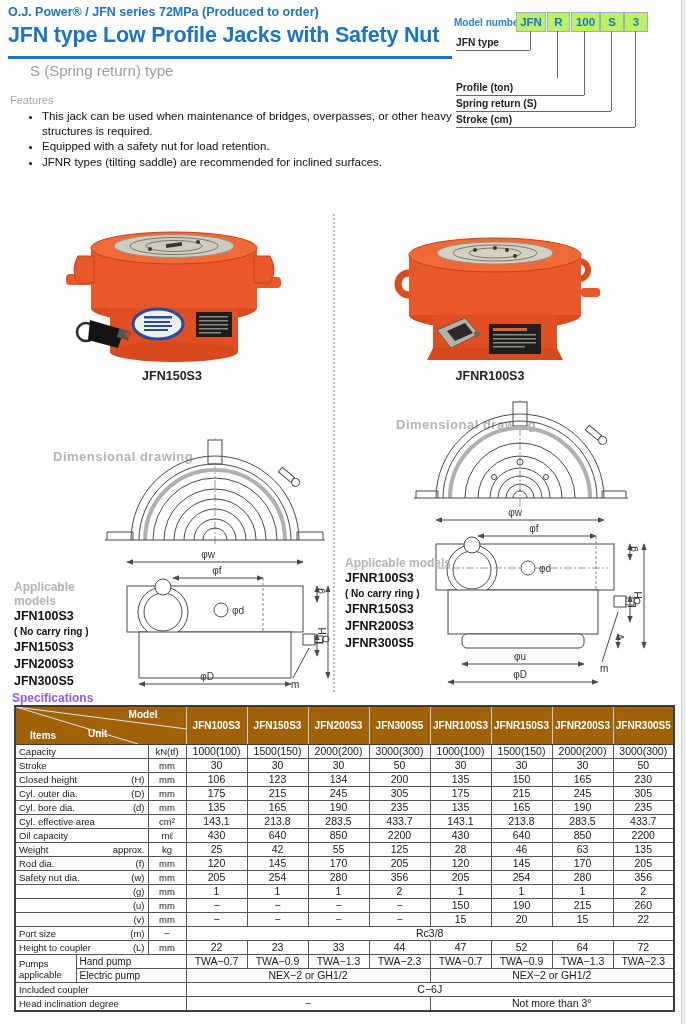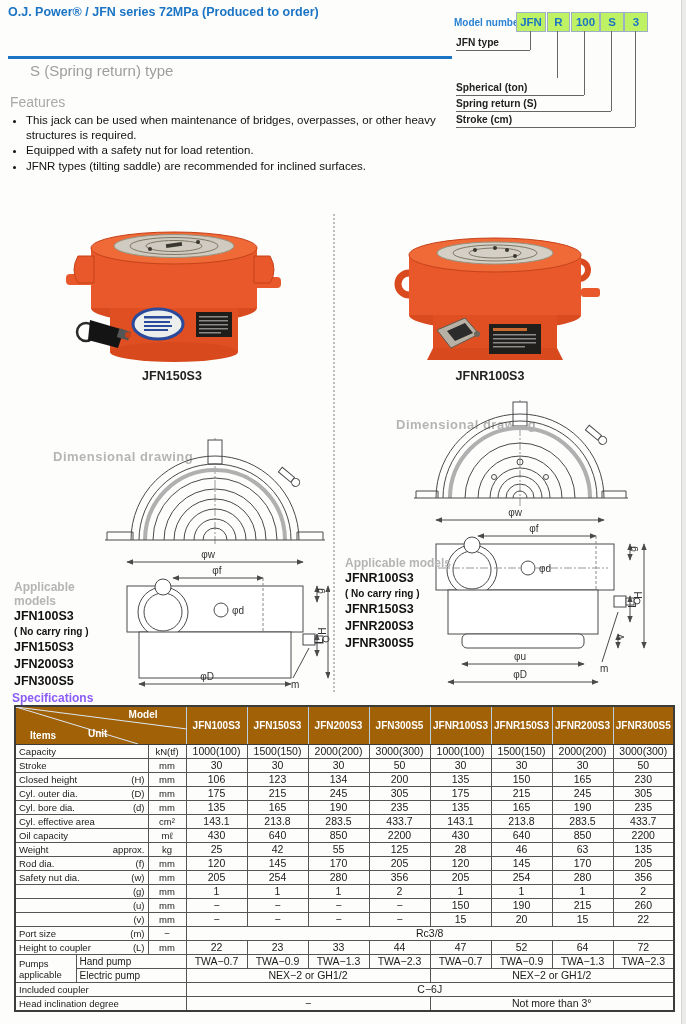--- a/index.html
+++ b/index.html
@@ -15,23 +15,23 @@
   
   .mn{left:452px;top:6px;width:230px;height:152px;}
   .mn-label{position:absolute;left:2px;top:11px;font-size:10px;font-weight:bold;color:#2a82d2;}
   .mn-box{position:absolute;top:6px;height:18px;line-height:18px;text-align:center;
           border:1px solid #9cafc4;background:#bef264;color:#1b74c4;font-weight:bold;font-size:11.5px;}
   .mn-row{position:absolute;left:4px;border-bottom:1px solid #666;padding-bottom:1px;
           font-size:10.2px;font-weight:bold;color:#222;line-height:11.5px;}
   .mn-vline{position:absolute;width:0;border-left:1px solid #666;top:25px;}
   
   .feat{left:10px;top:94px;width:462px;}
-  .feat-h{font-size:14px;color:#a9a9a9;}
+  .feat-h{font-size:11px;color:#a9a9a9;}
   .feat ul{margin:3px 0 0 16px;padding:0;}
-  .feat li{font-size:11.5px;line-height:14.5px;color:#111;margin:0 0 1px 0;}
+  .feat li{font-size:11.5px;line-height:14.5px;color:#111;margin:0 0 1px 16px;}
   
   .divider{left:333px;top:214px;height:478px;width:0;border-left:2px dotted #bdbdbd;}
   .caption{font-size:12.5px;font-weight:bold;text-align:center;color:#222;}
   
   .gray-h{font-size:13px;font-weight:bold;color:#b5b5b5;letter-spacing:0.5px;}
   .am-h{font-size:12px;font-weight:bold;color:#b5b5b5;}
   .am-list{font-size:12.5px;font-weight:bold;color:#111;line-height:17px;}
   .am-list .small{font-size:10px;line-height:14px;}
   
   svg text{font-family:"Liberation Sans",sans-serif;}
@@ -55,33 +55,34 @@
   .corner .c-unit{top:21px;left:72px;}
   .corner .c-items{bottom:3px;left:14px;margin-top:16px;}
   .corner svg{position:absolute;left:0;top:0;}
 </style>
 </head>
 <body>
 
 <div class="page">
 
   <div class="abs topline">O.J. Power® / JFN series 72MPa (Produced to order)</div>
+  <div class="abs title">JFN type Low Profile Jacks with Safety Nut</div>
   <div class="abs rule"></div>
   <div class="abs subtitle">S (Spring return) type</div>
 
   <div class="abs mn">
     <div class="mn-label">Model number</div>
     <div class="mn-box" style="left:64px;width:28px;">JFN</div>
     <div class="mn-box" style="left:95px;width:21px;">R</div>
     <div class="mn-box" style="left:119px;width:27px;">100</div>
     <div class="mn-box" style="left:148px;width:22px;">S</div>
     <div class="mn-box" style="left:172px;width:22px;">3</div>
 
     <div class="mn-row" style="top:31px;width:74px;"><span>JFN type</span></div>
-    <div class="mn-row" style="top:76px;width:128px;"><span>Spherical (ton)</span></div>
+    <div class="mn-row" style="top:76px;width:128px;"><span>Profile (ton)</span></div>
     <div class="mn-row" style="top:92px;width:155px;"><span>Spring return (S)</span></div>
     <div class="mn-row" style="top:108px;width:179px;"><span>Stroke (cm)</span></div>
 
     <div class="mn-vline" style="left:78px;height:19px;"></div>
     <div class="mn-vline" style="left:105px;height:47px;"></div>
     <div class="mn-vline" style="left:132px;height:64px;"></div>
     <div class="mn-vline" style="left:159px;height:80px;"></div>
     <div class="mn-vline" style="left:183px;height:96px;"></div>
   </div>
 

